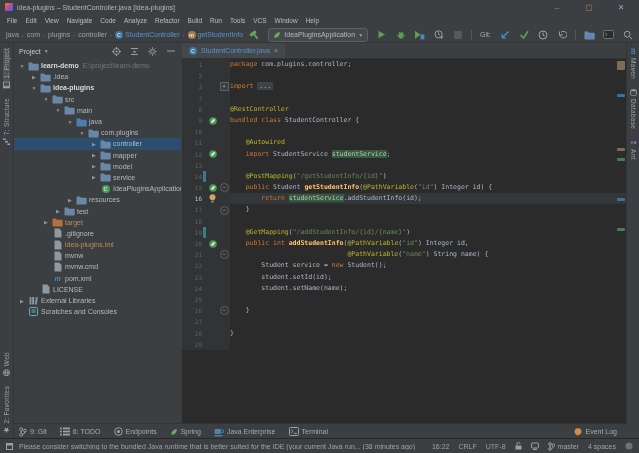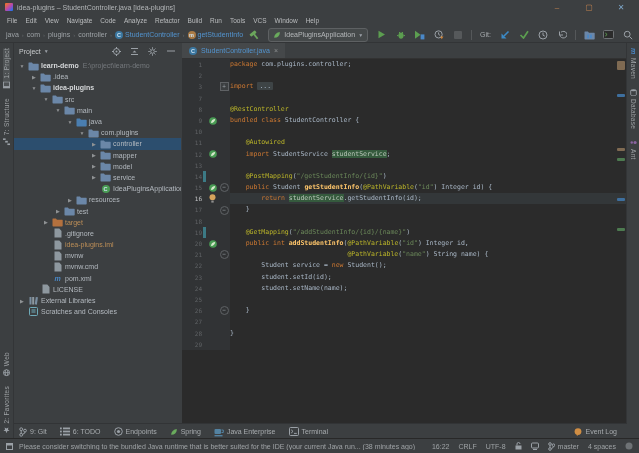--- a/index.html
+++ b/index.html
@@ -611,21 +611,21 @@
               </svg></span><span class="gfold"></span></span><span class="codepart"><span class="tk-d">    </span><span class="tk-k">import </span><span class="tk-d">StudentService </span><span class="tk-hl">studentService</span><span class="tk-d">;</span></span></div>
         <div class="cl"><span class="gut"><span class="gnum">13</span><span class="gchange"></span><span class="gicon"></span><span class="gfold"></span></span><span class="codepart"> </span></div>
         <div class="cl"><span class="gut"><span class="gnum">14</span><span class="gchange on"></span><span class="gicon"></span><span class="gfold"></span></span><span class="codepart"><span class="tk-d">    </span><span class="tk-a">@PostMapping</span><span class="tk-d">(</span><span class="tk-s">"/getStudentInfo/{id}"</span><span class="tk-d">)</span></span></div>
         <div class="cl"><span class="gut"><span class="gnum">15</span><span class="gchange"></span><span class="gicon"><svg width="8" height="8" viewBox="0 0 8 8">
                 <circle cx="4" cy="4" r="3.8" fill="#499c54"></circle>
                 <path d="M2 6C2 3.5 4 2 6.2 2 5.8 4.5 4.6 5.8 2 6z" fill="#d7e8cd"></path>
               </svg></span><span class="gfold"><span class="foldc">−</span></span></span><span class="codepart"><span class="tk-d">    </span><span class="tk-k">public </span><span class="tk-d">Student </span><span class="tk-m">getStudentInfo</span><span class="tk-d">(</span><span class="tk-a">@PathVariable</span><span class="tk-d">(</span><span class="tk-s">"id"</span><span class="tk-d">) Integer id) {</span></span></div>
         <div class="cl current"><span class="gut"><span class="gnum cur">16</span><span class="gchange"></span><span class="gicon"><svg width="7" height="9">
                 <circle cx="3.5" cy="3.3" r="3" fill="#d6a35c"></circle>
                 <rect x="2.3" y="6.6" width="2.4" height="2" fill="#8f8f8f"></rect>
-              </svg></span><span class="gfold"></span></span><span class="codepart"><span class="tk-d">        </span><span class="tk-k">return </span><span class="tk-hl">studentService</span><span class="tk-d">.getStudentInfo(id);</span></span></div>
+              </svg></span><span class="gfold"></span></span><span class="codepart"><span class="tk-d">        </span><span class="tk-k">return </span><span class="tk-hl">studentService</span><span class="tk-d">.addStudentInfo(id);</span></span></div>
         <div class="cl"><span class="gut"><span class="gnum">17</span><span class="gchange"></span><span class="gicon"></span><span class="gfold"><span class="foldc">−</span></span></span><span class="codepart"><span class="tk-d">    }</span></span></div>
         <div class="cl"><span class="gut"><span class="gnum">18</span><span class="gchange"></span><span class="gicon"></span><span class="gfold"></span></span><span class="codepart"> </span></div>
         <div class="cl"><span class="gut"><span class="gnum">19</span><span class="gchange on"></span><span class="gicon"></span><span class="gfold"></span></span><span class="codepart"><span class="tk-d">    </span><span class="tk-a">@GetMapping</span><span class="tk-d">(</span><span class="tk-s">"/addStudentInfo/{id}/{name}"</span><span class="tk-d">)</span></span></div>
         <div class="cl"><span class="gut"><span class="gnum">20</span><span class="gchange"></span><span class="gicon"><svg width="8" height="8" viewBox="0 0 8 8">
                 <circle cx="4" cy="4" r="3.8" fill="#499c54"></circle>
                 <path d="M2 6C2 3.5 4 2 6.2 2 5.8 4.5 4.6 5.8 2 6z" fill="#d7e8cd"></path>
               </svg></span><span class="gfold"></span></span><span class="codepart"><span class="tk-d">    </span><span class="tk-k">public int </span><span class="tk-m">addStudentInfo</span><span class="tk-d">(</span><span class="tk-a">@PathVariable</span><span class="tk-d">(</span><span class="tk-s">"id"</span><span class="tk-d">) Integer id,</span></span></div>
         <div class="cl"><span class="gut"><span class="gnum">21</span><span class="gchange"></span><span class="gicon"></span><span class="gfold"><span class="foldc">−</span></span></span><span class="codepart"><span class="tk-d">                              </span><span class="tk-a">@PathVariable</span><span class="tk-d">(</span><span class="tk-s">"name"</span><span class="tk-d">) String name) {</span></span></div>
         <div class="cl"><span class="gut"><span class="gnum">22</span><span class="gchange"></span><span class="gicon"></span><span class="gfold"></span></span><span class="codepart"><span class="tk-d">        Student service = </span><span class="tk-k">new</span><span class="tk-d"> Student();</span></span></div>
         <div class="cl"><span class="gut"><span class="gnum">23</span><span class="gchange"></span><span class="gicon"></span><span class="gfold"></span></span><span class="codepart"><span class="tk-d">        student.setId(id);</span></span></div>

